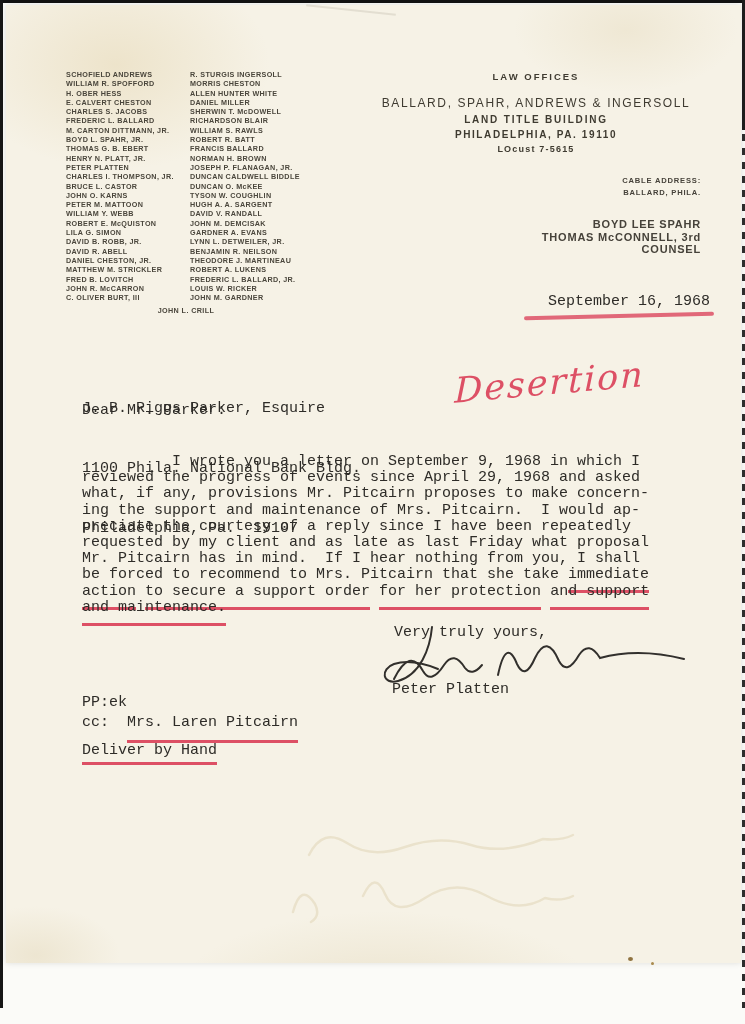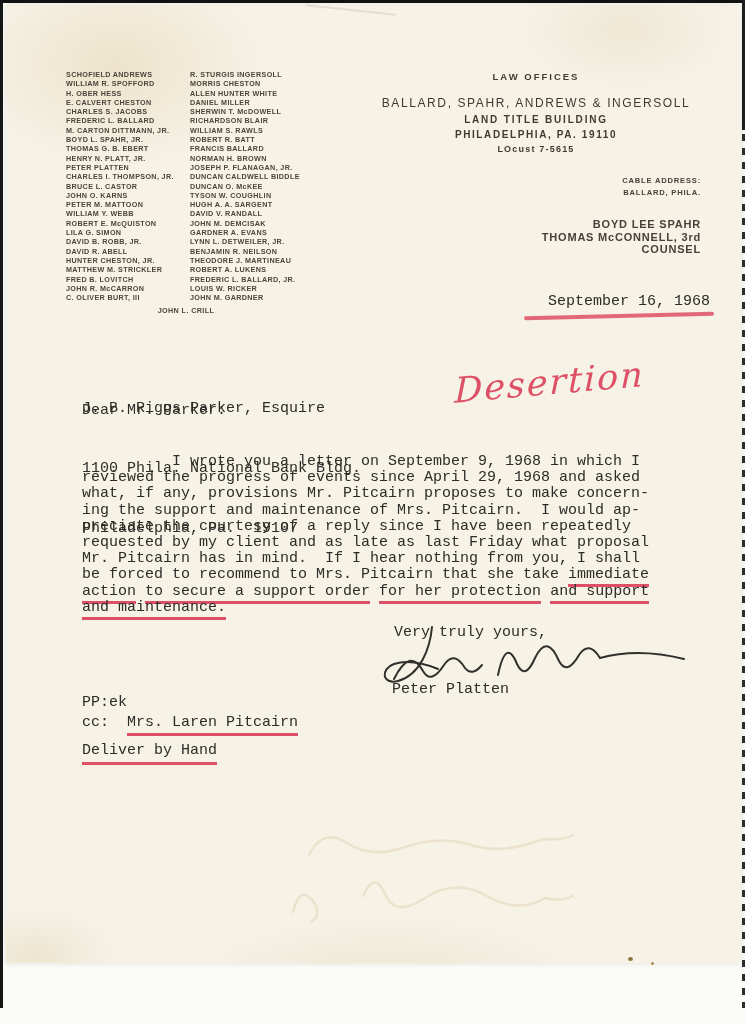--- a/index.html
+++ b/index.html
@@ -46,26 +46,26 @@
 
   
   .mono{font-family:"Liberation Mono", monospace;color:#2e2c28;font-size:15px;}
   .date-line{position:absolute;left:542px;top:288px;}
   .date-underline{position:absolute;left:518px;top:309px;width:190px;height:4px;
      background:var(--red);border-radius:3px;transform:rotate(-1.4deg);opacity:.85;}
   .recipient{position:absolute;left:76px;top:354px;line-height:20px;white-space:pre;}
   .salutation{position:absolute;left:76px;top:397px;}
   .body-block{position:absolute;left:76px;top:449px;line-height:16.2px;}
   .body-line{white-space:pre;}
-  .red-underline{border-bottom:3px solid var(--red);padding-bottom:1px;}
+  .red-underline{border-bottom:3px solid var(--red);padding-bottom:7px;}
   .closing{position:absolute;left:388px;top:619px;}
   .typed-name{position:absolute;left:386px;top:676px;}
   .footer-initials{position:absolute;left:76px;top:689px;}
   .cc-line{position:absolute;left:76px;top:709px;white-space:pre;}
-  .cc-underlined{border-bottom:3px solid var(--red);padding-bottom:2px;}
+  .cc-underlined{border-bottom:3px solid var(--red);padding-bottom:9px;}
   .delivery{position:absolute;left:76px;top:737px;}
   .delivery-underlined{border-bottom:3px solid var(--red);padding-bottom:3px;margin-top:25px;}
 
   
   .annotation{position:absolute;left:448px;top:356px;width:220px;
      font-family:"DejaVu Serif", serif;font-style:italic;font-size:35px;color:var(--red);
      transform:rotate(-5deg) skewX(-6deg);letter-spacing:2px;}
 
   .sig-svg{position:absolute;left:330px;top:618px;}
   .ghost-svg{position:absolute;left:275px;top:812px;opacity:0.85;}
@@ -92,21 +92,21 @@
         <div class="lh-name">PETER PLATTEN</div>
         <div class="lh-name">CHARLES I. THOMPSON, JR.</div>
         <div class="lh-name">BRUCE L. CASTOR</div>
         <div class="lh-name">JOHN O. KARNS</div>
         <div class="lh-name">PETER M. MATTOON</div>
         <div class="lh-name">WILLIAM Y. WEBB</div>
         <div class="lh-name">ROBERT E. McQUISTON</div>
         <div class="lh-name">LILA G. SIMON</div>
         <div class="lh-name">DAVID B. ROBB, JR.</div>
         <div class="lh-name">DAVID R. ABELL</div>
-        <div class="lh-name">HUNTER CHESTON, JR.</div>
+        <div class="lh-name">DANIEL CHESTON, JR.</div>
         <div class="lh-name">MATTHEW M. STRICKLER</div>
         <div class="lh-name">FRED B. LOVITCH</div>
         <div class="lh-name">JOHN R. McCARRON</div>
         <div class="lh-name">C. OLIVER BURT, III</div>
       </div>
     <div class="lh-col" id="attorneys-right">
         <div class="lh-name">R. STURGIS INGERSOLL</div>
         <div class="lh-name">MORRIS CHESTON</div>
         <div class="lh-name">ALLEN HUNTER WHITE</div>
         <div class="lh-name">DANIEL MILLER</div>

